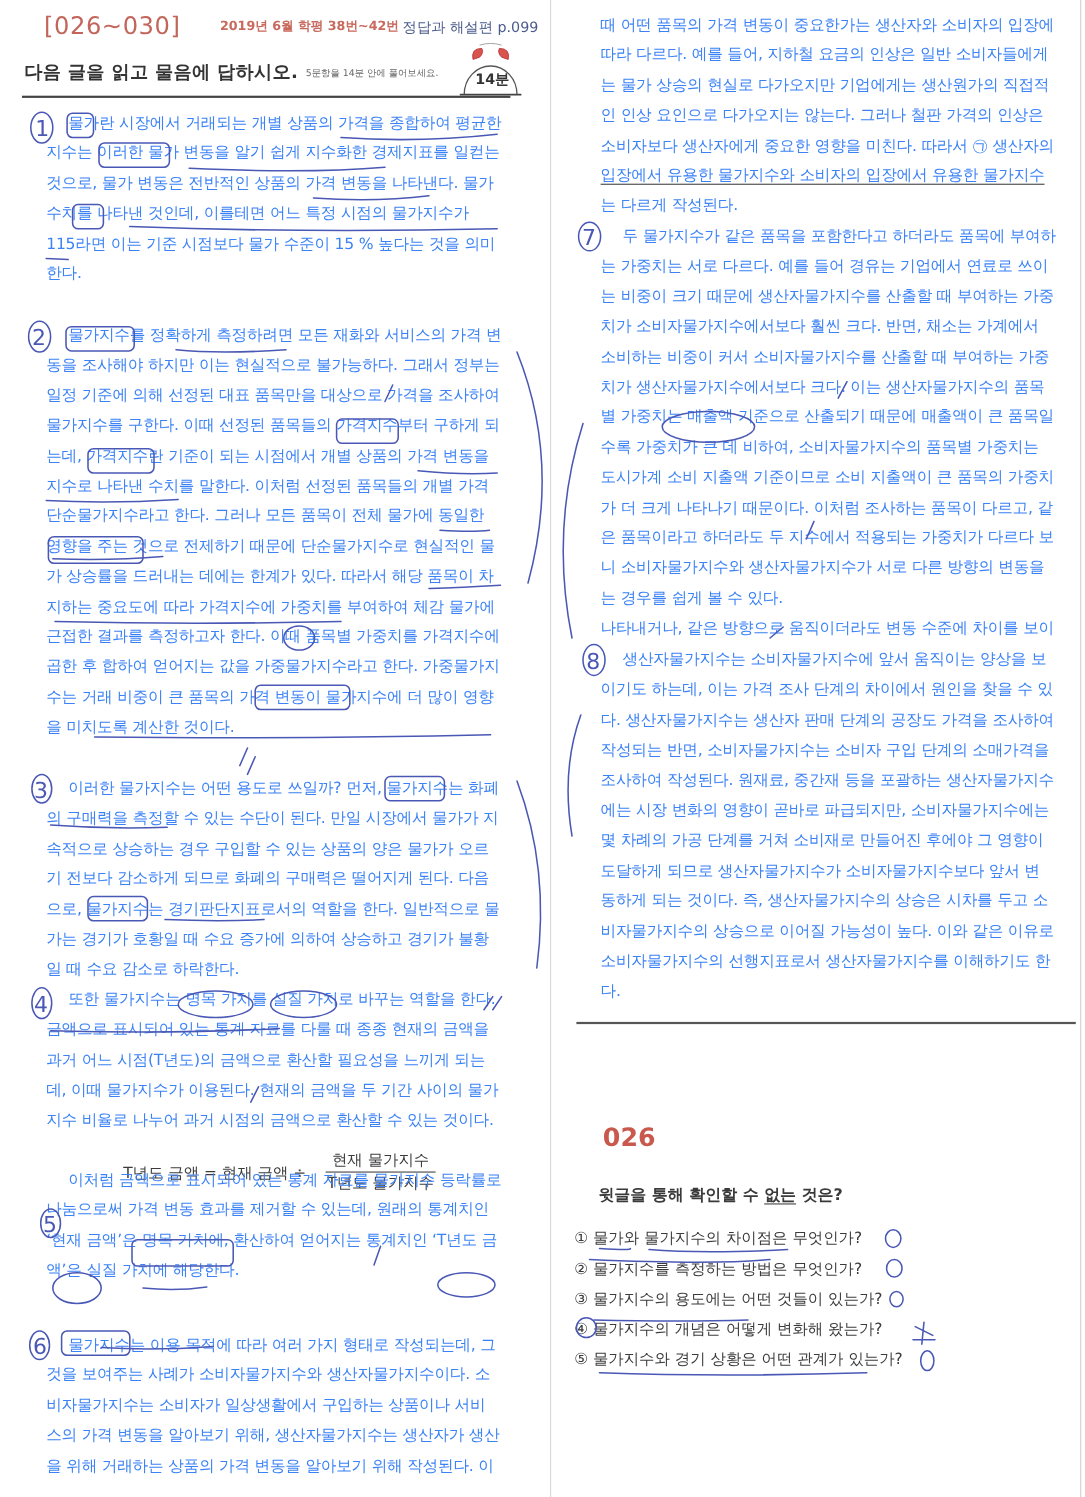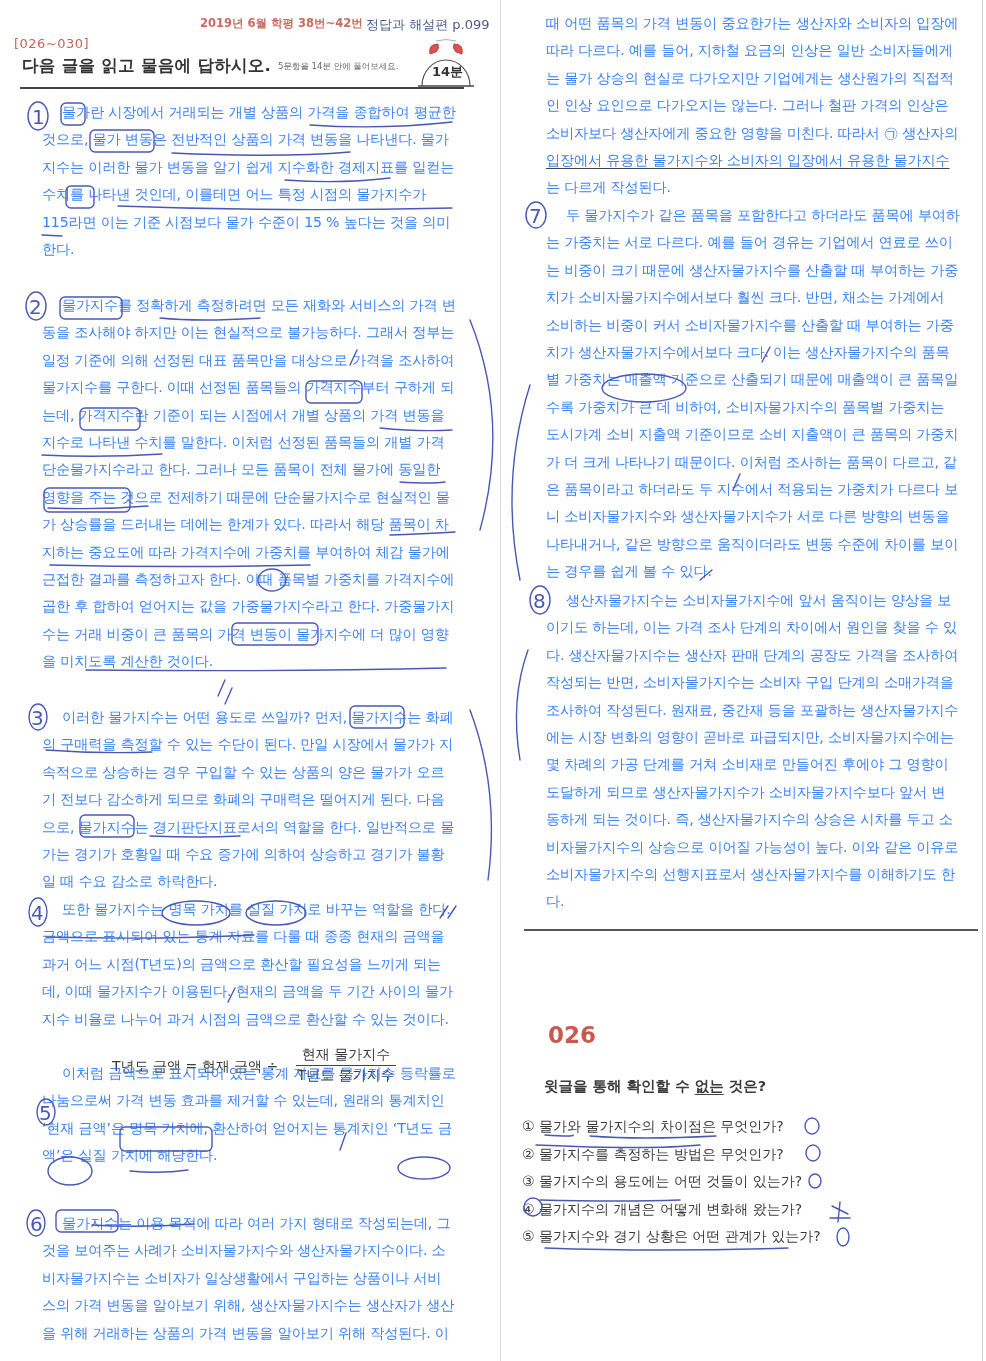--- a/index.html
+++ b/index.html
@@ -6,21 +6,21 @@
   body {
     width: 986px; height: 1361px; position: relative; overflow: hidden;
     font-family: "DejaVu Sans", "Liberation Sans", sans-serif;
     color: #3a3a3a;
   }
   .page { position: absolute; left: 0; top: 0; width: 986px; height: 1361px; }
   .col-divider { position: absolute; left: 500px; top: 0; width: 1px; height: 1361px; background: #d8d8d8; }
   .right-edge { position: absolute; left: 982px; top: 0; width: 1px; height: 1361px; background: #cfcfcf; }
 
   
-  .hdr-range { position: absolute; left: 14px; top: 12px; font-size: 13px; color: #c2655a; letter-spacing: 0.5px; margin-top: 24px; }
+  .hdr-range { position: absolute; left: 40px; top: 12px; font-size: 22px; color: #c2655a; letter-spacing: 0.5px; }
   .hdr-source { position: absolute; left: 200px; top: 16px; font-size: 11.5px; color: #c96a5e; font-weight: bold; }
   .hdr-answer { position: absolute; left: 354px; top: 16px; font-size: 13px; color: #4a5a8a; margin-left: 12px; }
   .hdr-title { position: absolute; left: 22px; top: 55px; font-size: 16.5px; color: #333; font-weight: bold; letter-spacing: 0.3px; }
   .hdr-hint { position: absolute; left: 278px; top: 61px; font-size: 8.5px; color: #666; }
   .hdr-rule { position: absolute; left: 20px; top: 87px; width: 444px; height: 2px; background: #444; }
   .clock { position: absolute; left: 416px; top: 38px; width: 60px; height: 50px; }
   .clock-label { position: absolute; left: 432px; top: 63px; font-size: 13px; font-weight: bold; color: #333; }
 
   
   .para { position: absolute; font-size: 14.2px; line-height: 27.4px; color: #3b82f6; letter-spacing: -0.2px; }
@@ -68,22 +68,22 @@
     <path d="M14 16 Q12 6 22 6 Q24 10 20 14 Z" fill="#d9534f" stroke="#b33" stroke-width="0.8"></path>
     <path d="M46 16 Q48 6 38 6 Q36 10 40 14 Z" fill="#d9534f" stroke="#b33" stroke-width="0.8"></path>
     <path d="M20 3 Q30 0 40 3" fill="none" stroke="#999" stroke-width="0.8"></path>
     <path d="M6 48 A24 26 0 0 1 54 48" fill="#fff" stroke="#555" stroke-width="1.2"></path>
     <line x1="2" y1="48" x2="58" y2="48" stroke="#444" stroke-width="1.5"></line>
   </svg>
   <div class="clock-label">14분</div>
 
   <div class="para left-col" style="top:99px">
     <span class="ln indent">물가란 시장에서 거래되는 개별 상품의 가격을 종합하여 평균한</span>
+    <span class="ln">지수는 이러한 물가 변동을 알기 쉽게 지수화한 경제지표를 일컫는</span>
     <span class="ln">것으로, 물가 변동은 전반적인 상품의 가격 변동을 나타낸다. 물가</span>
-    <span class="ln">지수는 이러한 물가 변동을 알기 쉽게 지수화한 경제지표를 일컫는</span>
     <span class="ln">수치를 나타낸 것인데, 이를테면 어느 특정 시점의 물가지수가</span>
     <span class="ln">115라면 이는 기준 시점보다 물가 수준이 15 % 높다는 것을 의미</span>
     <span class="ln">한다.</span>
   </div>
 
   <div class="para left-col" style="top:292px">
     <span class="ln indent">물가지수를 정확하게 측정하려면 모든 재화와 서비스의 가격 변</span>
     <span class="ln">동을 조사해야 하지만 이는 현실적으로 불가능하다. 그래서 정부는</span>
     <span class="ln">일정 기준에 의해 선정된 대표 품목만을 대상으로 가격을 조사하여</span>
     <span class="ln">물가지수를 구한다. 이때 선정된 품목들의 가격지수부터 구하게 되</span>
@@ -156,22 +156,22 @@
     <span class="ln">는 비중이 크기 때문에 생산자물가지수를 산출할 때 부여하는 가중</span>
     <span class="ln">치가 소비자물가지수에서보다 훨씬 크다. 반면, 채소는 가계에서</span>
     <span class="ln">소비하는 비중이 커서 소비자물가지수를 산출할 때 부여하는 가중</span>
     <span class="ln">치가 생산자물가지수에서보다 크다. 이는 생산자물가지수의 품목</span>
     <span class="ln">별 가중치는 매출액 기준으로 산출되기 때문에 매출액이 큰 품목일</span>
     <span class="ln">수록 가중치가 큰 데 비하여, 소비자물가지수의 품목별 가중치는</span>
     <span class="ln">도시가계 소비 지출액 기준이므로 소비 지출액이 큰 품목의 가중치</span>
     <span class="ln">가 더 크게 나타나기 때문이다. 이처럼 조사하는 품목이 다르고, 같</span>
     <span class="ln">은 품목이라고 하더라도 두 지수에서 적용되는 가중치가 다르다 보</span>
     <span class="ln">니 소비자물가지수와 생산자물가지수가 서로 다른 방향의 변동을</span>
+    <span class="ln">는 경우를 쉽게 볼 수 있다.</span>
     <span class="ln">나타내거나, 같은 방향으로 움직이더라도 변동 수준에 차이를 보이</span>
-    <span class="ln">는 경우를 쉽게 볼 수 있다.</span>
   </div>
 
   <div class="para right-col" style="top:587px">
     <span class="ln indent">생산자물가지수는 소비자물가지수에 앞서 움직이는 양상을 보</span>
     <span class="ln">이기도 하는데, 이는 가격 조사 단계의 차이에서 원인을 찾을 수 있</span>
     <span class="ln">다. 생산자물가지수는 생산자 판매 단계의 공장도 가격을 조사하여</span>
     <span class="ln">작성되는 반면, 소비자물가지수는 소비자 구입 단계의 소매가격을</span>
     <span class="ln">조사하여 작성된다. 원재료, 중간재 등을 포괄하는 생산자물가지수</span>
     <span class="ln">에는 시장 변화의 영향이 곧바로 파급되지만, 소비자물가지수에는</span>
     <span class="ln">몇 차례의 가공 단계를 거쳐 소비재로 만들어진 후에야 그 영향이</span>

